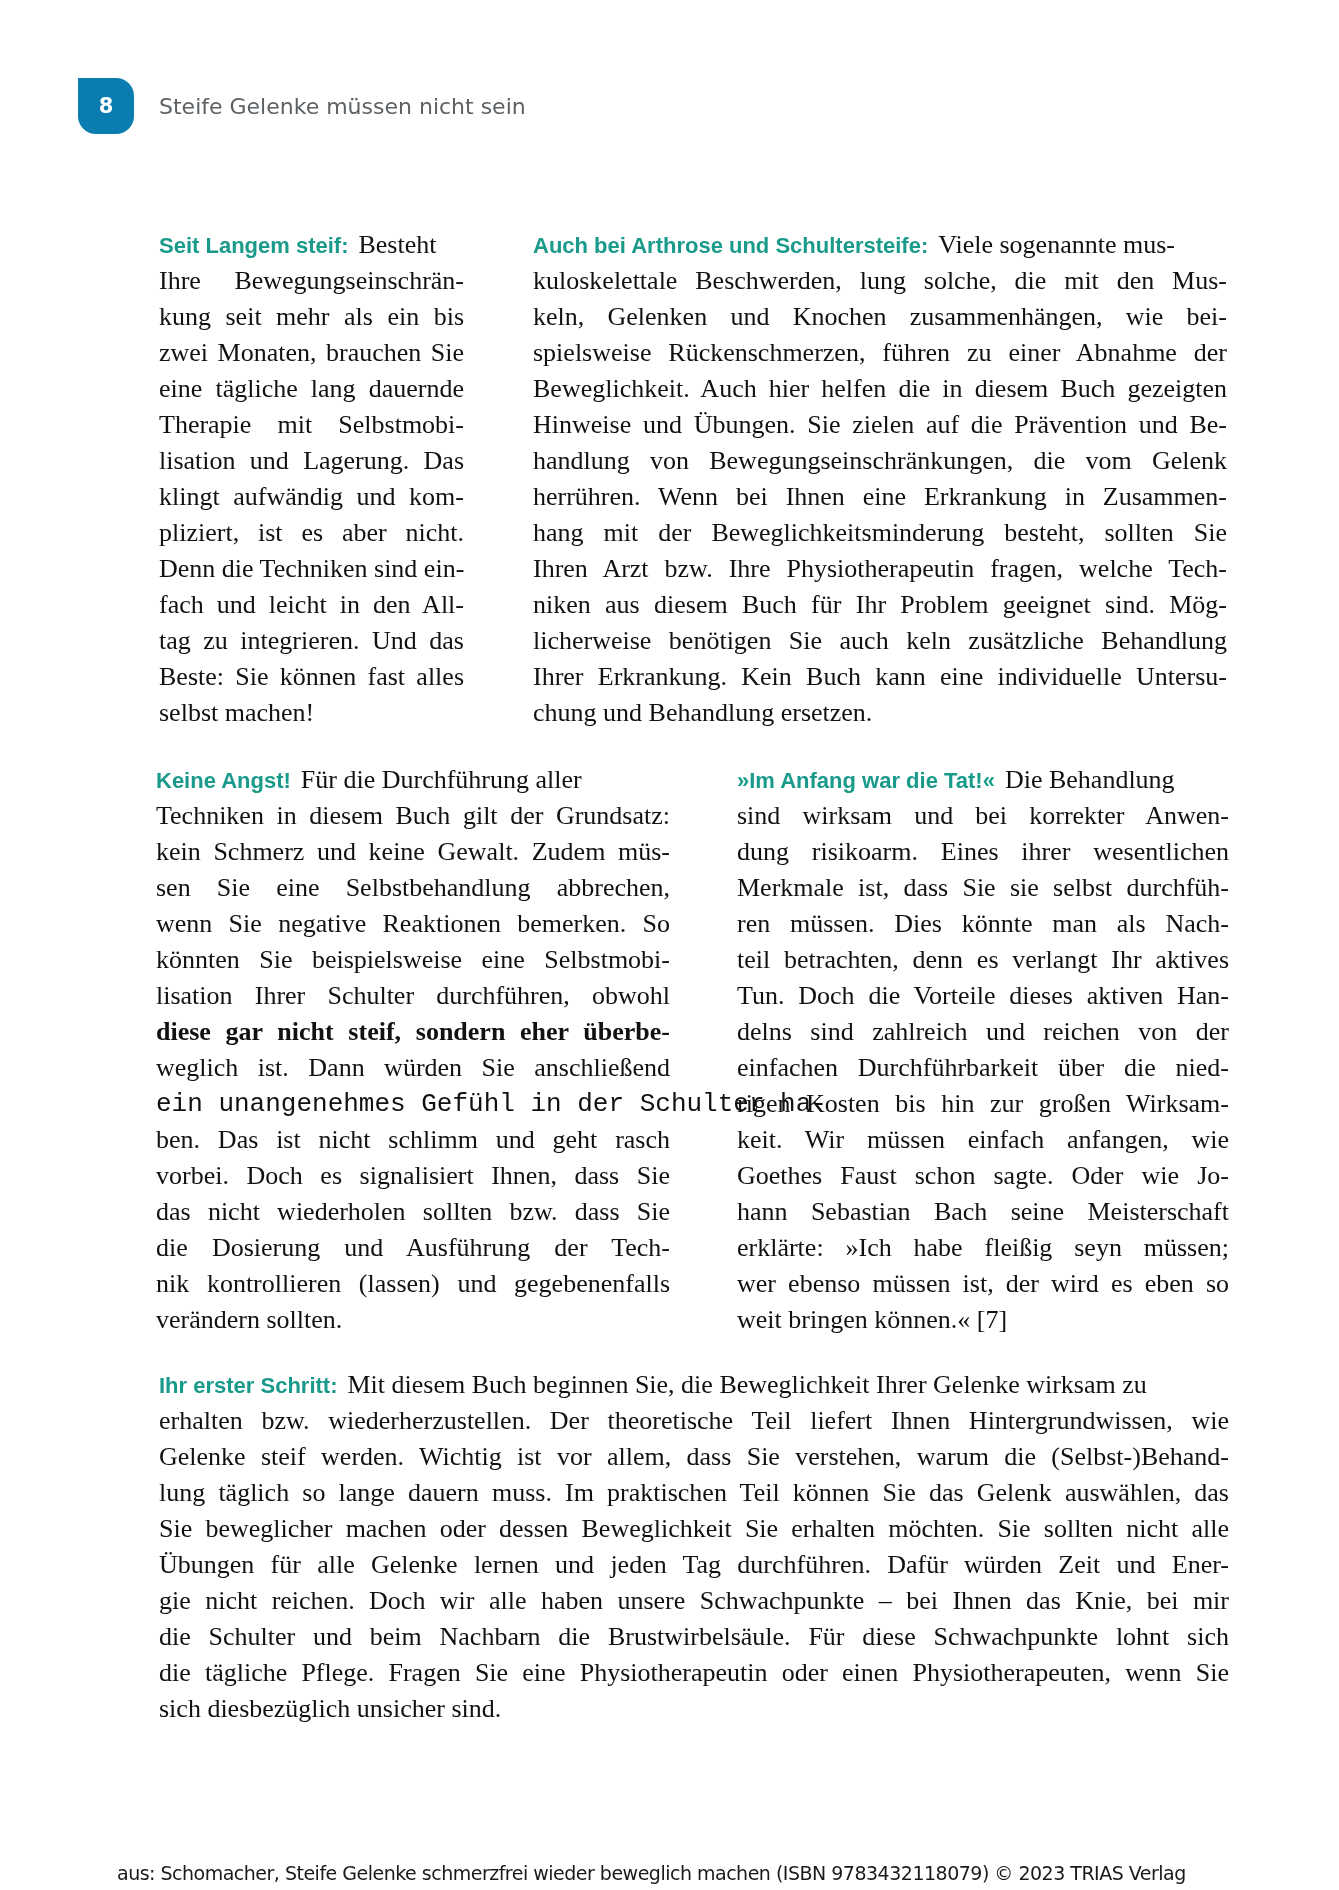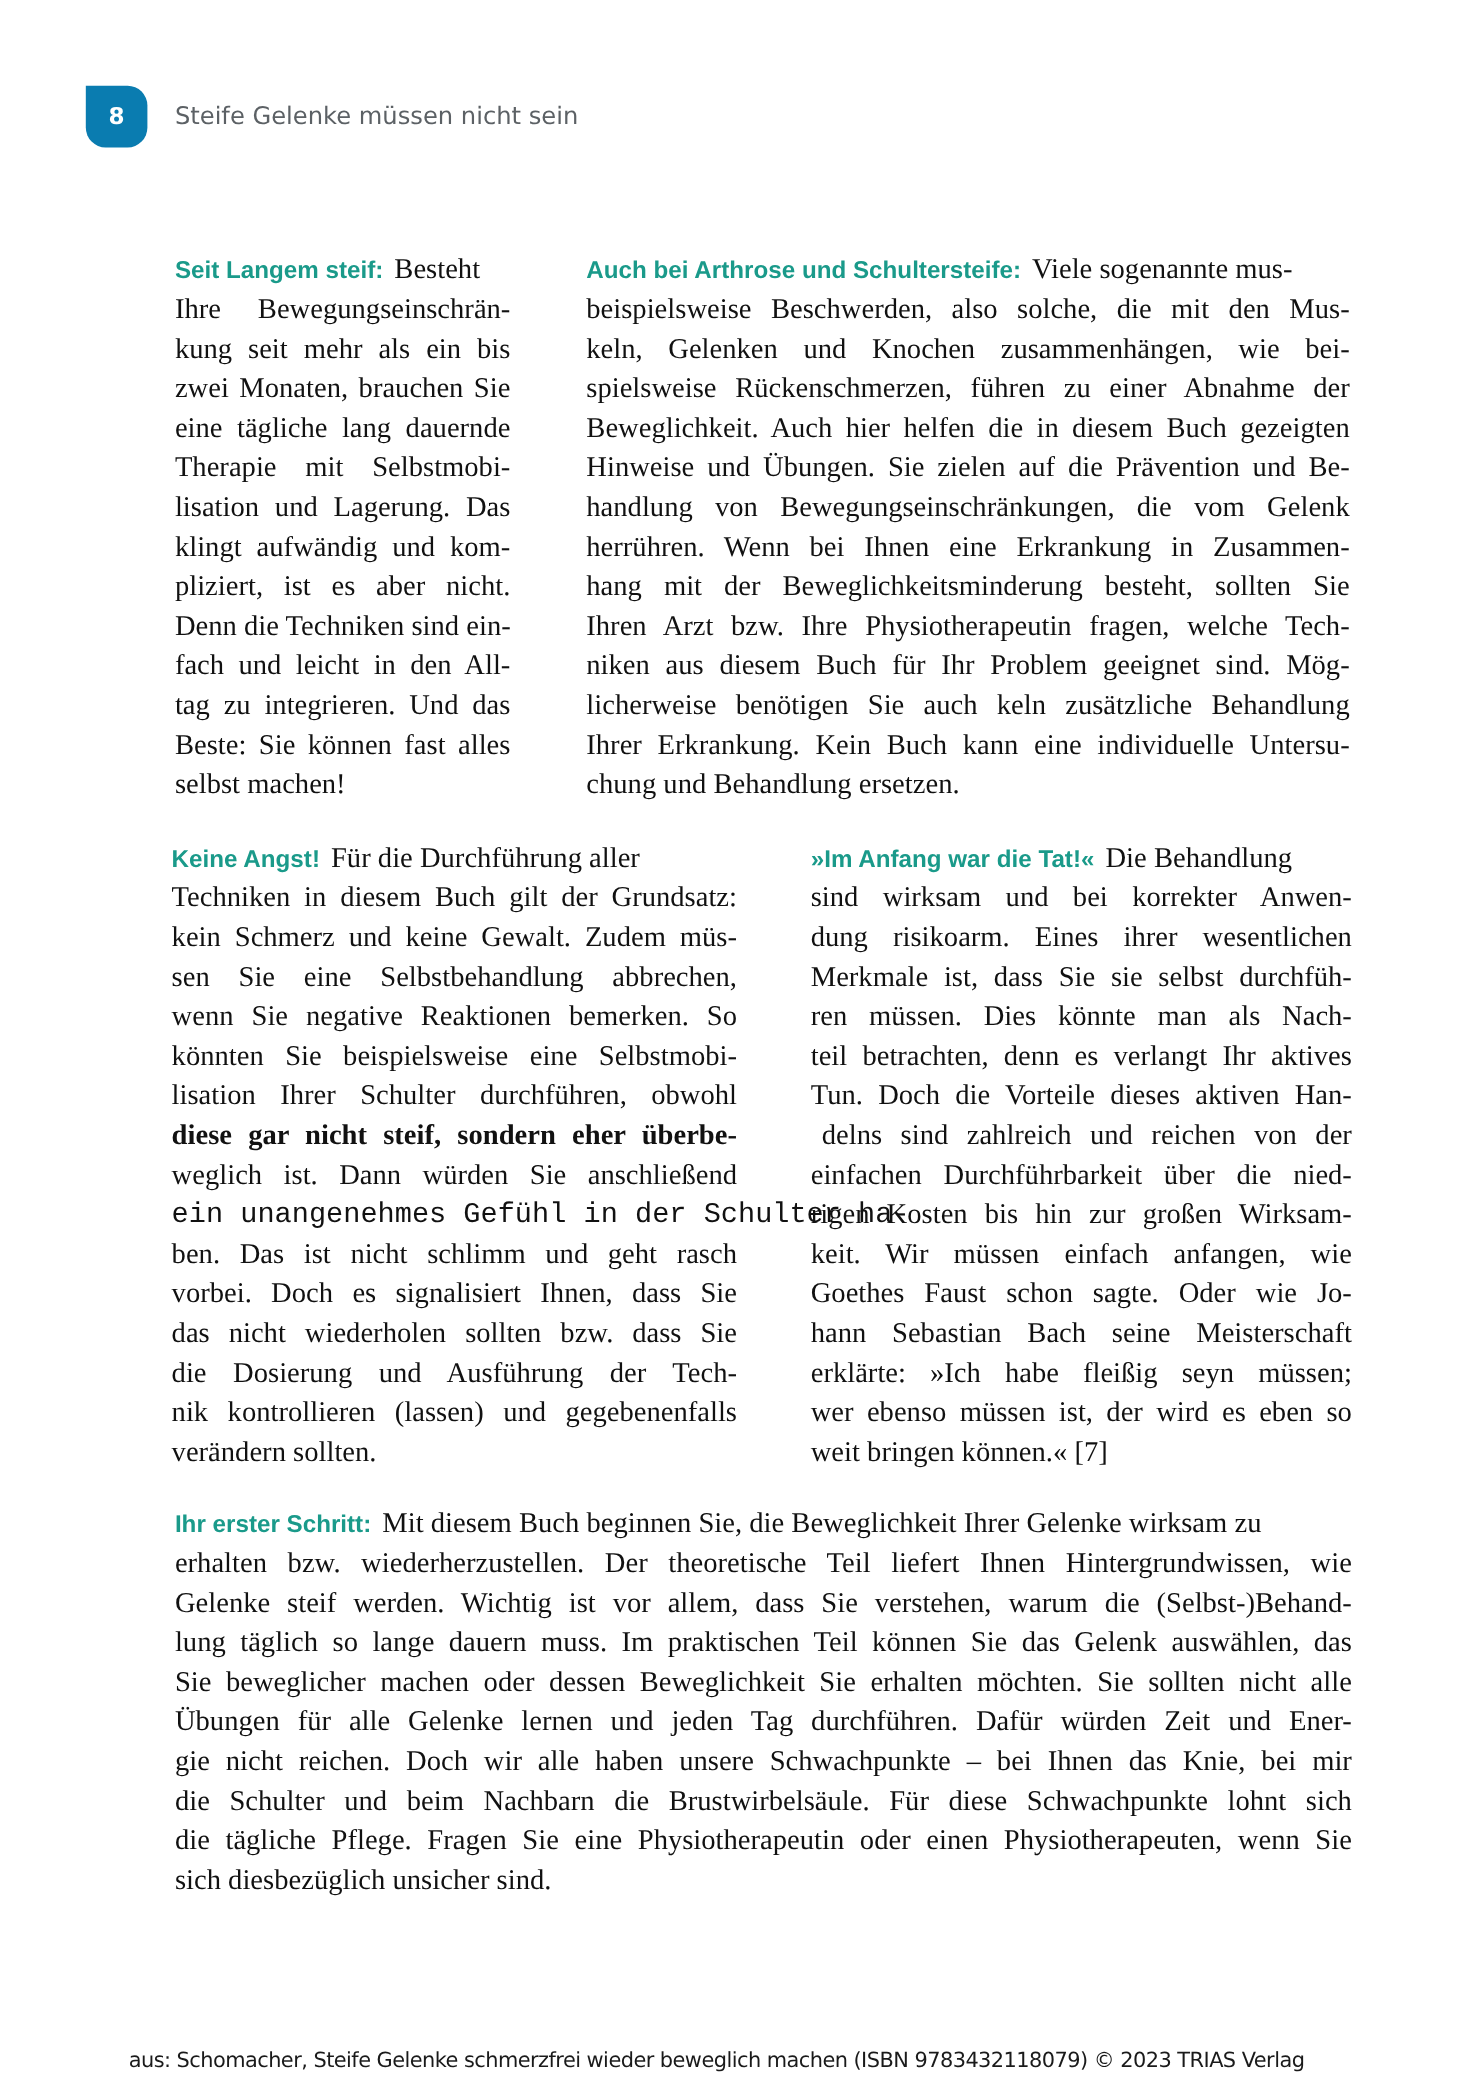--- a/index.html
+++ b/index.html
@@ -57,21 +57,21 @@
     <div class="line" style="display: block;">klingt aufwändig und kom-</div>
     <div class="line" style="display: block;">pliziert, ist es aber nicht.</div>
     <div class="line" style="display: block;">Denn die Techniken sind ein-</div>
     <div class="line" style="display: block;">fach und leicht in den All-</div>
     <div class="line" style="display: block;">tag zu integrieren. Und das</div>
     <div class="line" style="display: block;">Beste: Sie können fast alles</div>
     <div class="line last" style="display: block;">selbst machen!</div>
   </div>
 <div class="block" id="top-right">
     <div class="line" style="text-align-last: left; display: block;"><span class="lead" style="color: rgb(26, 154, 138);">Auch bei Arthrose und Schultersteife:</span><span>Viele sogenannte mus-</span></div>
-    <div class="line" style="display: block;">beispielsweise Beschwerden, also solche, die mit den Mus-</div>
+    <div class="line" style="display: block;">kuloskelettale Beschwerden, lung solche, die mit den Mus-</div>
     <div class="line" style="display: block;">keln, Gelenken und Knochen zusammenhängen, wie bei-</div>
     <div class="line" style="display: block;">spielsweise Rückenschmerzen, führen zu einer Abnahme der</div>
     <div class="line" style="display: block;">Beweglichkeit. Auch hier helfen die in diesem Buch gezeigten</div>
     <div class="line" style="display: block;">Hinweise und Übungen. Sie zielen auf die Prävention und Be-</div>
     <div class="line" style="display: block;">handlung von Bewegungseinschränkungen, die vom Gelenk</div>
     <div class="line" style="display: block;">herrühren. Wenn bei Ihnen eine Erkrankung in Zusammen-</div>
     <div class="line" style="display: block;">hang mit der Beweglichkeitsminderung besteht, sollten Sie</div>
     <div class="line" style="display: block;">Ihren Arzt bzw. Ihre Physiotherapeutin fragen, welche Tech-</div>
     <div class="line" style="display: block;">niken aus diesem Buch für Ihr Problem geeignet sind. Mög-</div>
     <div class="line" style="display: block;">licherweise benötigen Sie auch keln zusätzliche Behandlung</div>
@@ -97,21 +97,21 @@
     <div class="line last" style="display: block;">verändern sollten.</div>
   </div>
 <div class="block" id="mid-right">
     <div class="line" style="text-align-last: left; display: block;"><span class="lead" style="color: rgb(26, 154, 138);">»Im Anfang war die Tat!«</span><span>Die Behandlung</span></div>
     <div class="line" style="display: block;">sind wirksam und bei korrekter Anwen-</div>
     <div class="line" style="display: block;">dung risikoarm. Eines ihrer wesentlichen</div>
     <div class="line" style="display: block;">Merkmale ist, dass Sie sie selbst durchfüh-</div>
     <div class="line" style="display: block;">ren müssen. Dies könnte man als Nach-</div>
     <div class="line" style="display: block;">teil betrachten, denn es verlangt Ihr aktives</div>
     <div class="line" style="display: block;">Tun. Doch die Vorteile dieses aktiven Han-</div>
-    <div class="line" style="display: block; margin-left: 10px;">delns sind zahlreich und reichen von der</div>
+    <div class="line" style="display: block;">delns sind zahlreich und reichen von der</div>
     <div class="line" style="display: block;">einfachen Durchführbarkeit über die nied-</div>
     <div class="line" style="display: block;">rigen Kosten bis hin zur großen Wirksam-</div>
     <div class="line" style="display: block;">keit. Wir müssen einfach anfangen, wie</div>
     <div class="line" style="display: block;">Goethes Faust schon sagte. Oder wie Jo-</div>
     <div class="line" style="display: block;">hann Sebastian Bach seine Meisterschaft</div>
     <div class="line" style="display: block;">erklärte: »Ich habe fleißig seyn müssen;</div>
     <div class="line" style="display: block;">wer ebenso müssen ist, der wird es eben so</div>
     <div class="line last" style="display: block;">weit bringen können.« [7]</div>
   </div>
 <div class="block" id="bottom">

